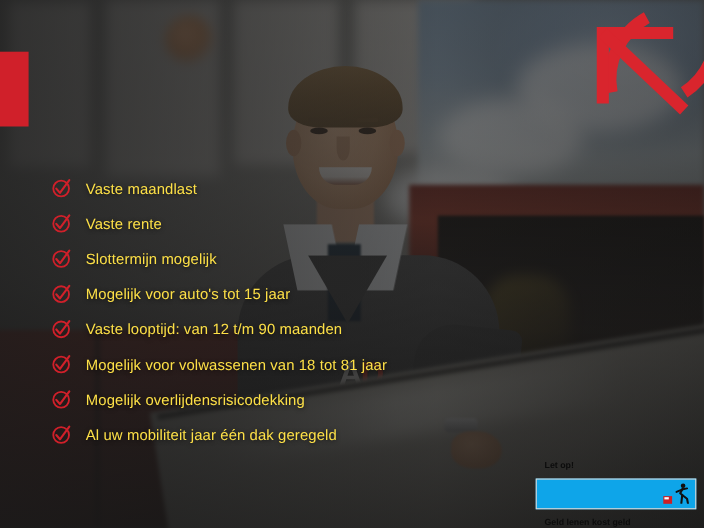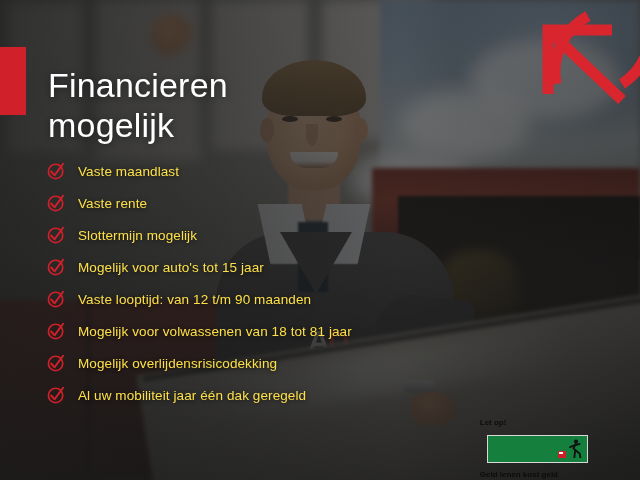--- a/index.html
+++ b/index.html
@@ -264,22 +264,22 @@
     font-size: 13.5px;
     letter-spacing: 0.1px;
     white-space: nowrap;
     text-shadow: 0 1px 4px rgba(0,0,0,0.6);
   }
 
   
   .warning-badge {
     position: absolute;
     left: 487px; top: 435px;
-    width: 101px; height: 28px;
-    background: #15803d;
+    width: 146px; height: 28px;
+    background: #0ea5e9;
     border: 1px solid #d8d8d8;
     display: flex;
     align-items: center;
     padding: 0 5px 0 7px;
     box-sizing: border-box;
     justify-content: flex-end;
   }
   .warning-text {
     flex: 1 1 auto;
     font-family: "Liberation Sans", sans-serif;
@@ -365,24 +365,20 @@
 
   <div class="red-square"></div>
 
   <svg class="arc-logo" viewBox="0 0 150 150" aria-hidden="true">
     <path d="M 30 96 A 64 64 0 0 1 62 28" fill="none" stroke="#d9252d" stroke-width="11" stroke-linecap="butt"></path>
     <path d="M 120 18 A 64 64 0 0 1 96 96" fill="none" stroke="#d9252d" stroke-width="11" stroke-linecap="butt"></path>
     <path d="M 22 106 L 22 42 L 86 42" fill="none" stroke="#d9252d" stroke-width="11"></path>
     <path d="M 22 42 L 96 112" fill="none" stroke="#d9252d" stroke-width="11"></path>
   </svg>
 
-  <h1 class="title">
-    <span class="line">Financieren</span>
-    <span class="line">mogelijk</span>
-  </h1>
 
   <ul class="features">
     <li class="feature">
       <svg class="check" viewBox="0 0 24 24" aria-hidden="true">
         <circle cx="11.5" cy="12.5" r="8.6" fill="none" stroke="#d0202a" stroke-width="2"></circle>
         <path d="M 6.2 12.6 L 10.2 17.2 L 20.4 3.4" fill="none" stroke="#d0202a" stroke-width="2.3" stroke-linecap="round" stroke-linejoin="round"></path>
       </svg>
       <span class="label">Vaste maandlast</span>
     </li>
     <li class="feature">

